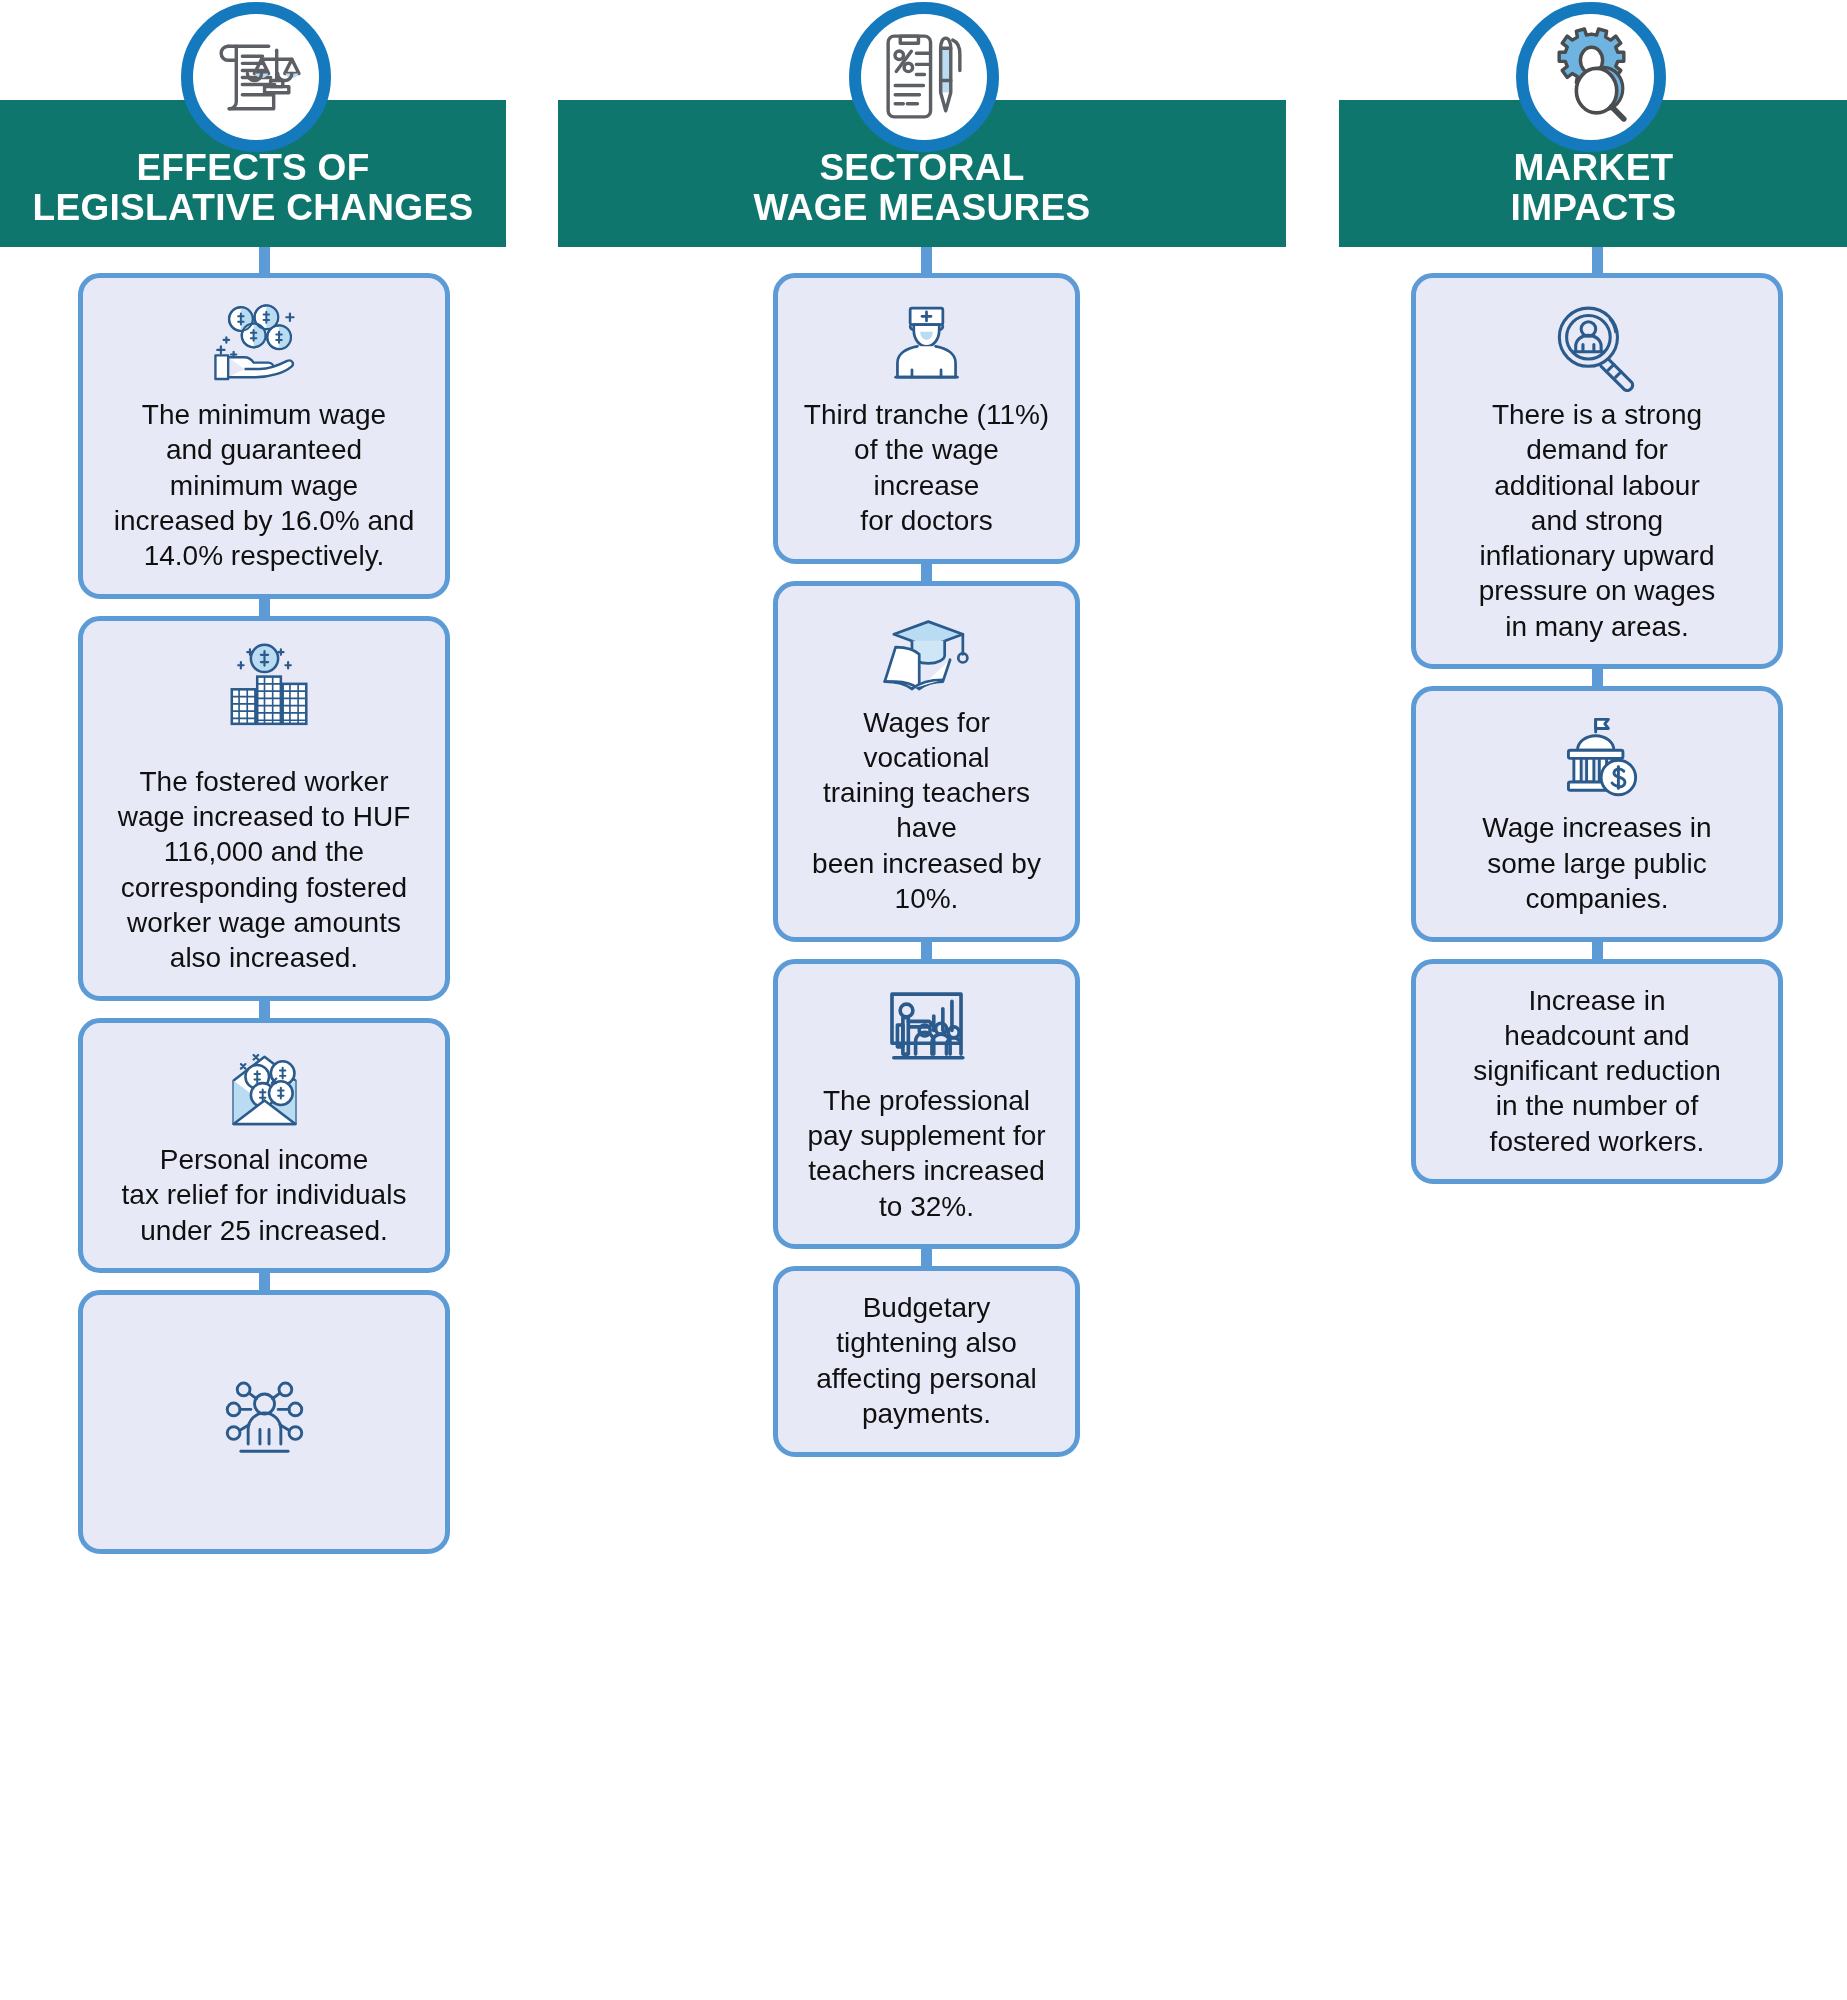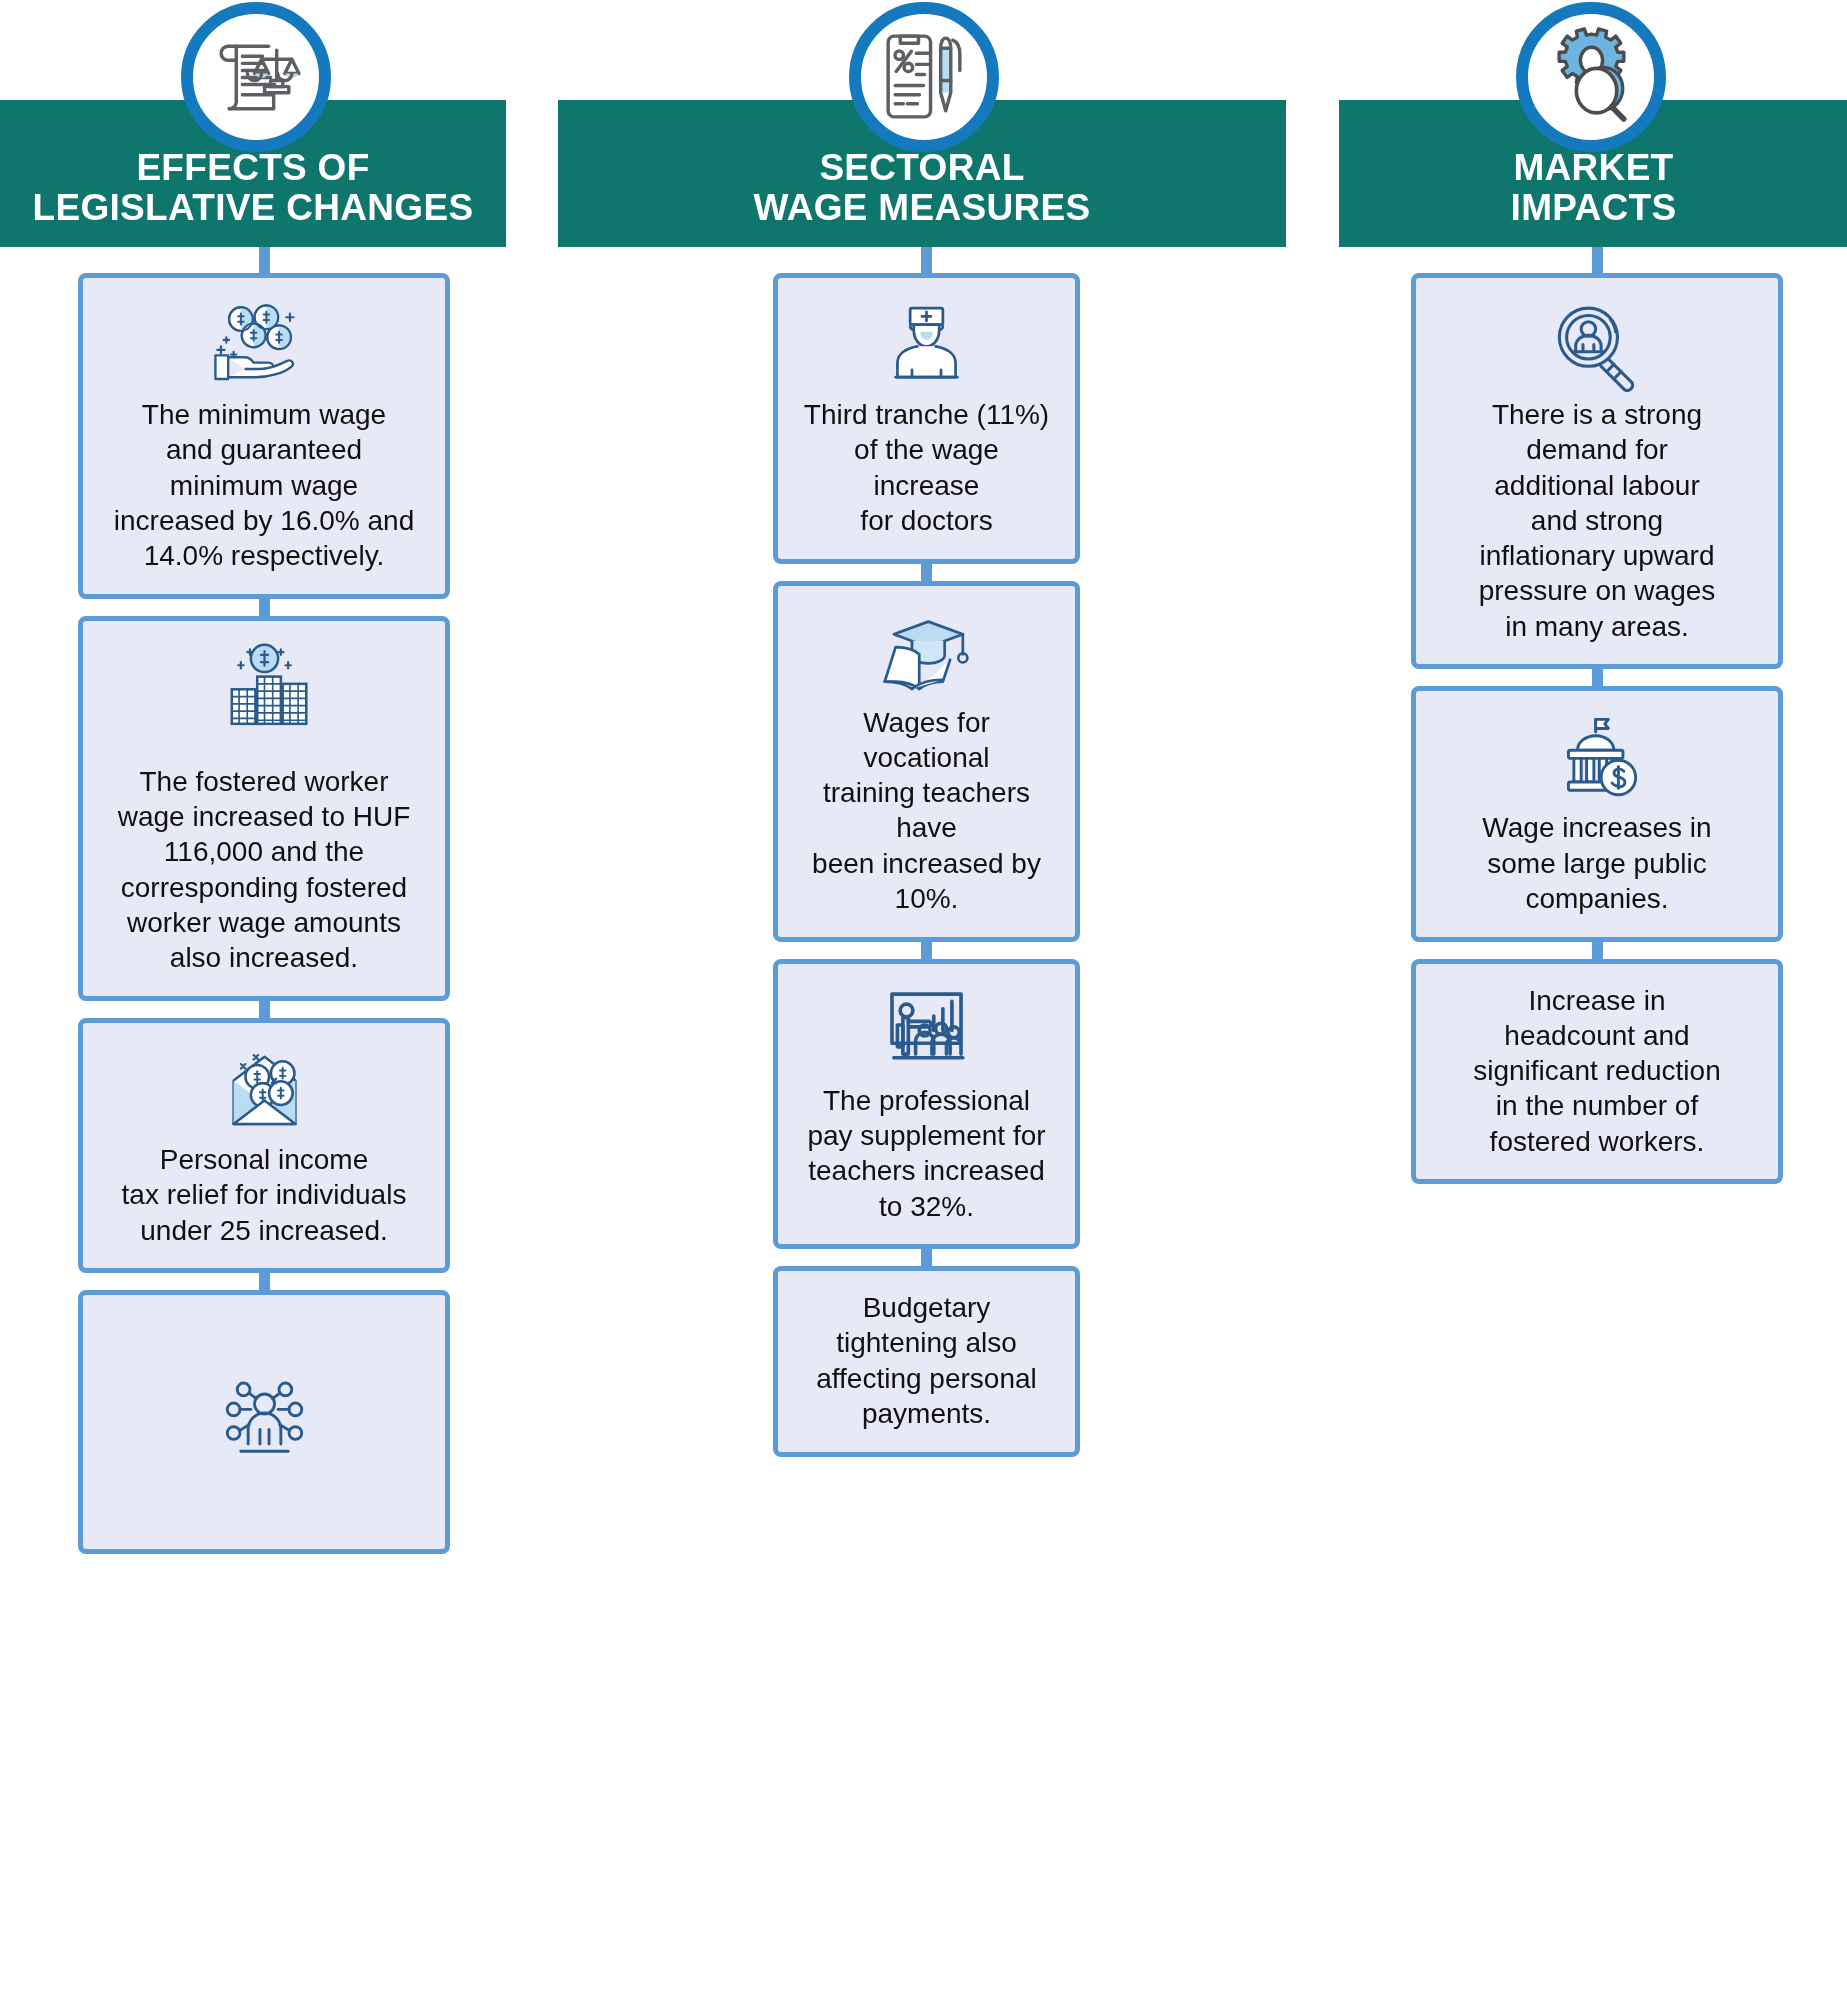--- a/index.html
+++ b/index.html
@@ -97,21 +97,21 @@
     flex: none;
   }
   .connector.pre   { height: 27px; }
   .connector.between { height: 17px; }
 
   .card {
     width: 100%;
     box-sizing: border-box;
     background: #e7e9f7;
     border: 5.1px solid #5c9bd5;
-    border-radius: 8px;
+    border-radius: 22px;
     display: flex;
     flex-direction: column;
     align-items: center;
     justify-content: center;
     padding: 19px 20.4px 20.4px;
   }
 
   .card-icon {
     width: 109px;
     height: 95px;

